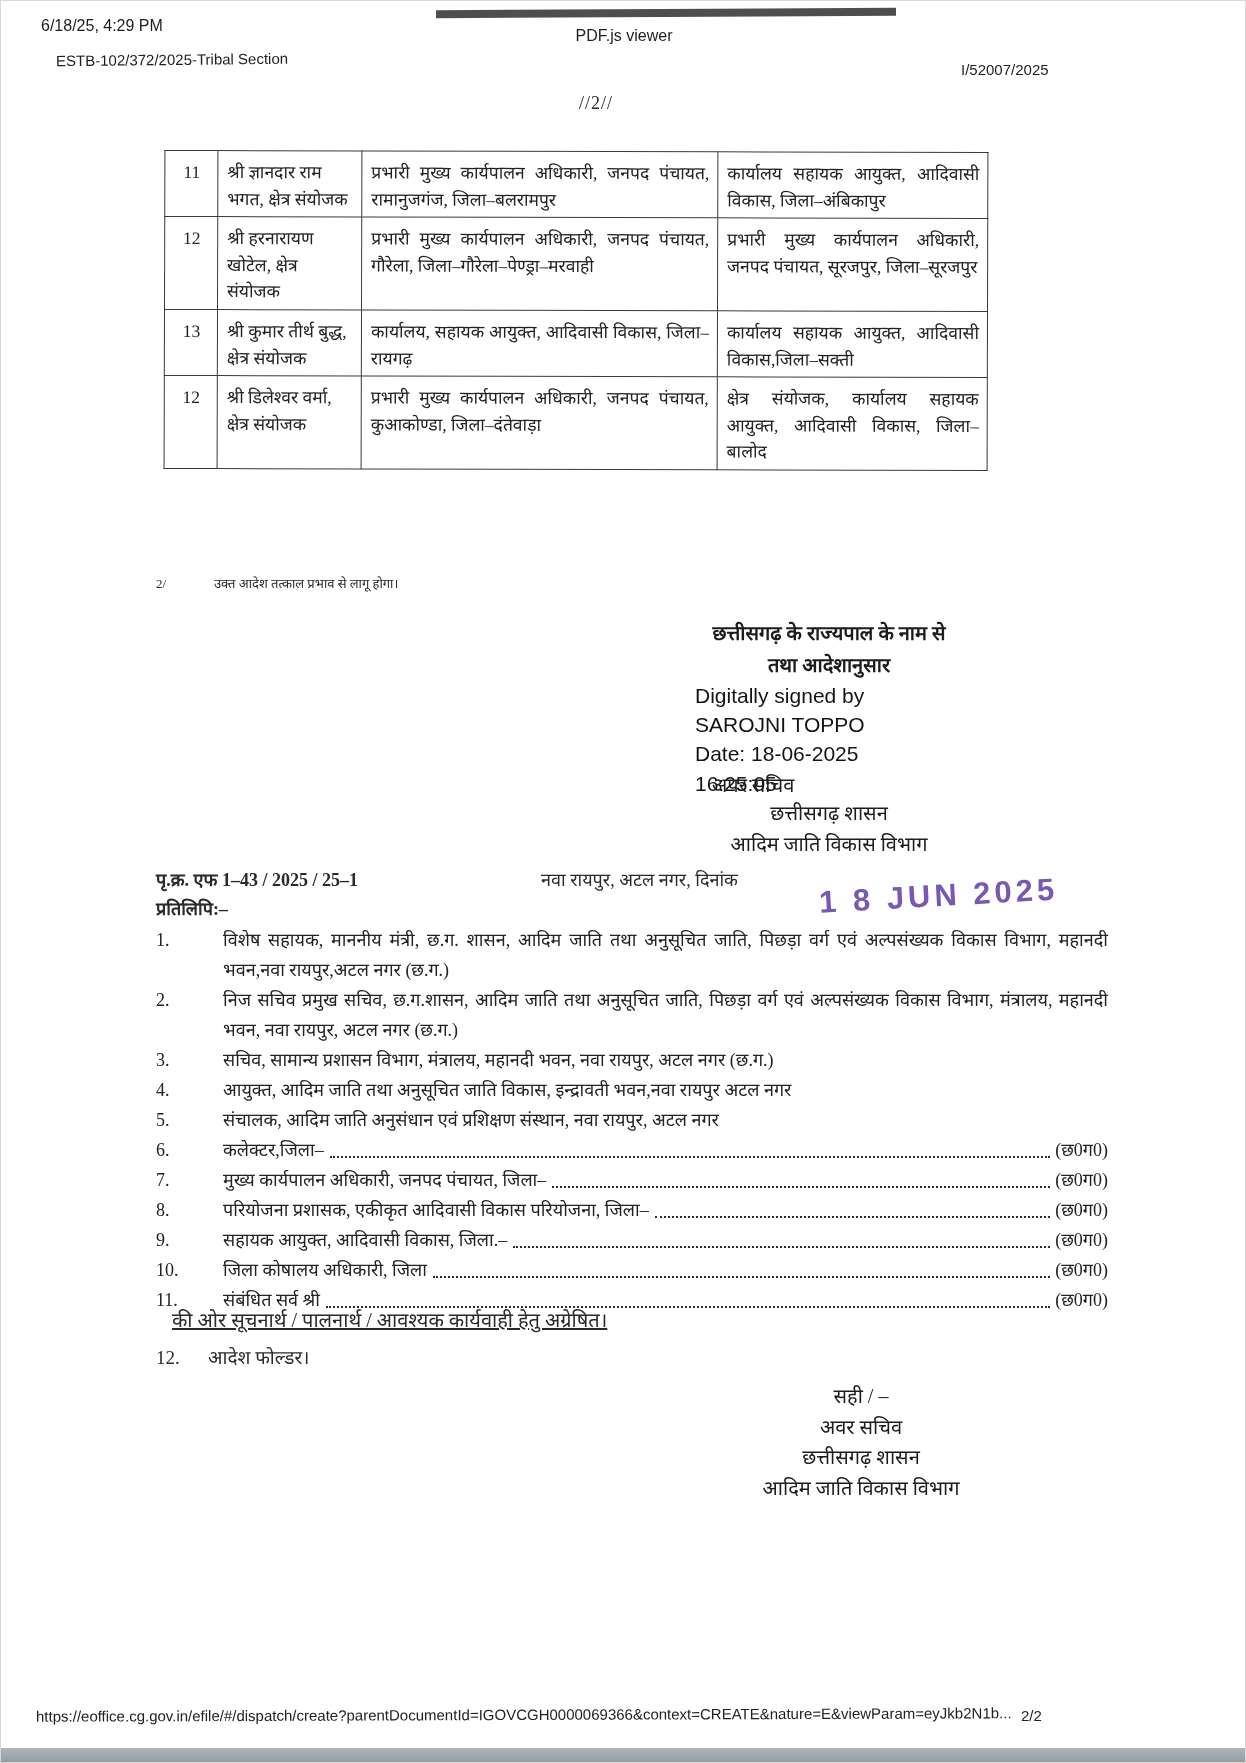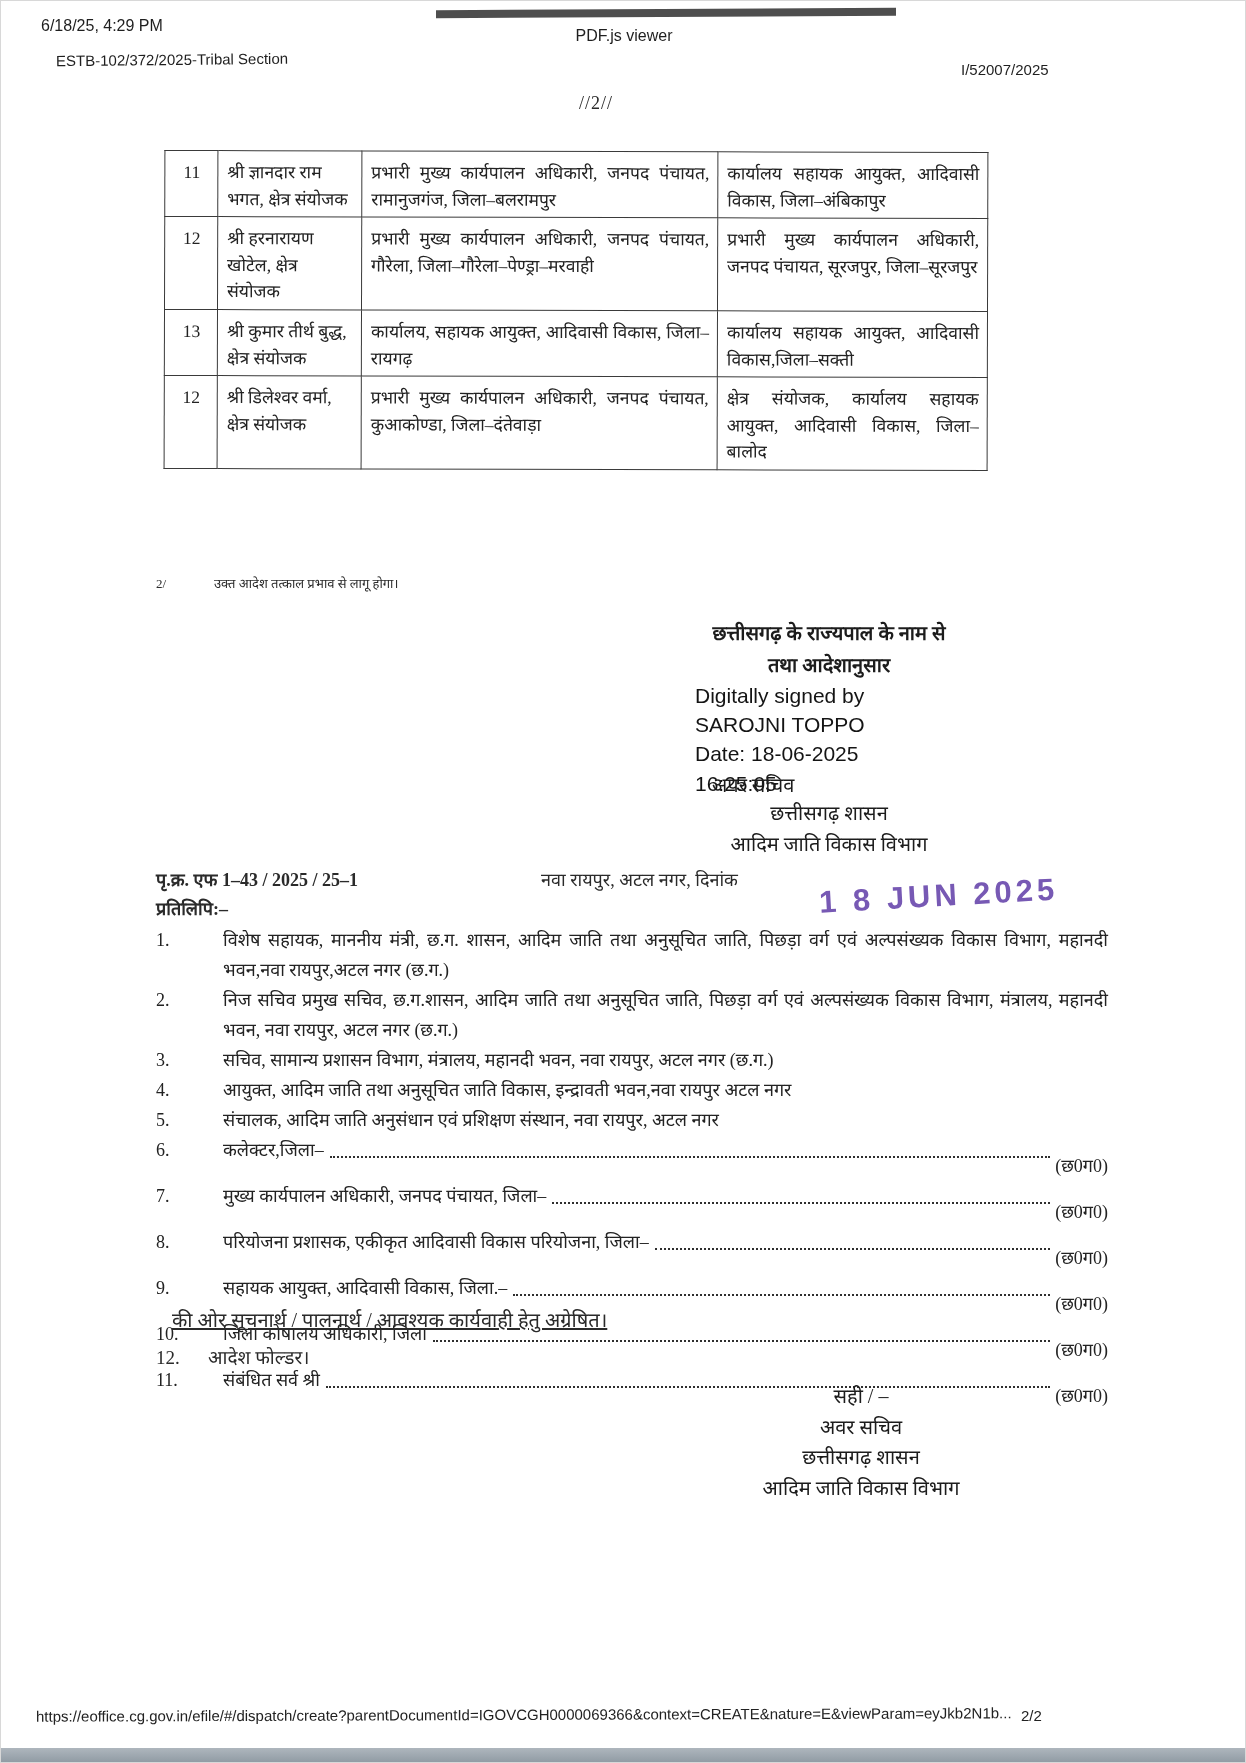--- a/index.html
+++ b/index.html
@@ -54,21 +54,21 @@
     font-size:31px; font-weight:bold; color:#6c4bae; letter-spacing:4px; transform:rotate(-3.2deg); opacity:.92; }
 
   .copy-label { left:155px; top:895px; font-size:18px; font-weight:600; }
 
   .copies { left:155px; top:924px; width:952px; font-size:18px; line-height:30px; color:#222; }
   .copy-item { display:flex; align-items:flex-start; }
   .copy-num { flex:none; width:67px; }
   .copy-text-wrap { flex:1; text-align:justify; }
   .copy-text-fixed { flex:none; white-space:nowrap; }
   .leader { flex:1; border-bottom:2px dotted #2e2e2e; height:23px; margin:0 5px 0 6px; min-width:30px; }
-  .copy-suffix { flex:none;margin-top:16px; }
+  .copy-suffix { flex:none; }
 
   .forward-line { left:171px; top:1305px; font-size:20px;text-decoration:underline; }
   .item12 { left:155px; top:1343px; font-size:19px; }
   .item12 .pnum { display:inline-block; width:52px; }
 
   .sig-bottom { left:690px; top:1380px; width:340px; text-align:center; font-size:20px; line-height:30.5px; color:#1c1c1c; }
 
   .footer-url { left:35px; top:1705px; font-family:"Liberation Sans","DejaVu Sans",sans-serif; font-size:15px; color:#222; transform:rotate(-0.2deg); }
   .footer-page { left:1020px; top:1706px; font-family:Liberation Sans, sans-serif; font-size:15px; color:#222; }
 </style>

